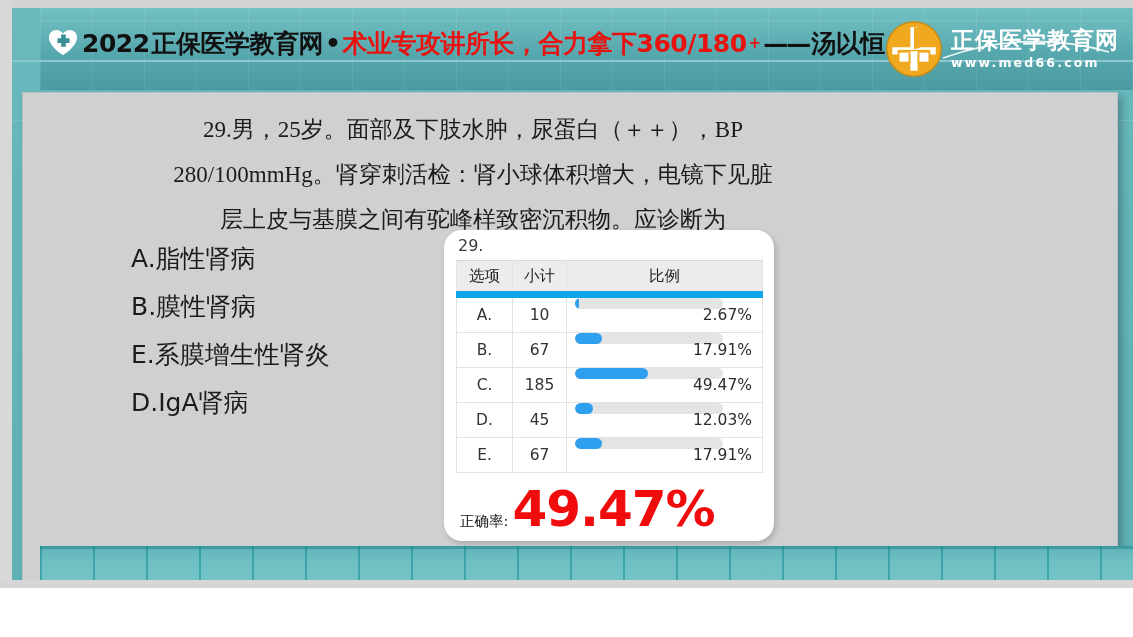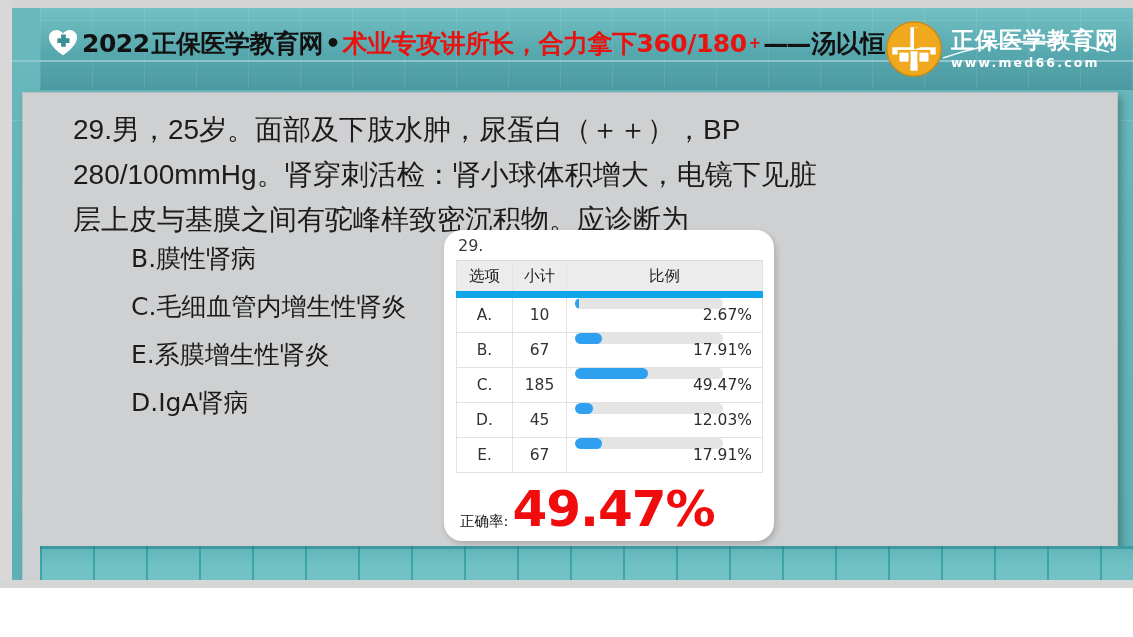--- a/index.html
+++ b/index.html
@@ -113,22 +113,23 @@
     left: 22px; top: 92px;
     width: 1096px; height: 492px;
     background: #cfd0d1;
     border: 1px solid #bdbec0;
     box-shadow: 4px 5px 7px rgba(0,0,0,0.25);
   }
 
   
   #question {
     position: absolute; left: 50px; top: 14px; width: 800px;
-    font-size: 28px; color:#1b1b1b; line-height: 45px;
-    font-family: Liberation Sans, sans-serif;
+    font-size: 23px; color:#1b1b1b; line-height: 45px;
+    font-family: Liberation Serif, serif;
+    text-align: center;
   }
 
   #options {
     position: absolute; left: 108px; top: 142px;
     font-size: 25px; color:#1b1b1b; line-height: 48px;
   }
   #options .opt { white-space: nowrap; }
   #answer {
     position: absolute; left: 108px; top: 478px;
     font-size: 25px; color:#e00000; white-space: nowrap;
@@ -277,22 +278,22 @@
 
   <div id="panel">
 
     <div id="question">
       <div>29.男，25岁。面部及下肢水肿，尿蛋白（＋＋），BP</div>
       <div>280/100mmHg。肾穿刺活检：肾小球体积增大，电镜下见脏</div>
       <div>层上皮与基膜之间有驼峰样致密沉积物。应诊断为</div>
     </div>
 
     <div id="options">
+      <div class="opt">A.脂性肾病</div>
       <div class="opt">B.膜性肾病</div>
-      <div class="opt">C.毛细血管内增生性肾炎</div>
       <div class="opt">E.系膜增生性肾炎</div>
       <div class="opt">D.IgA肾病</div>
     </div>
 
     <div id="answer">
       <span>【答案】</span><span>C</span>
     </div>
 
     <div id="stats-card">
       <div id="stats-qno">29.</div>

